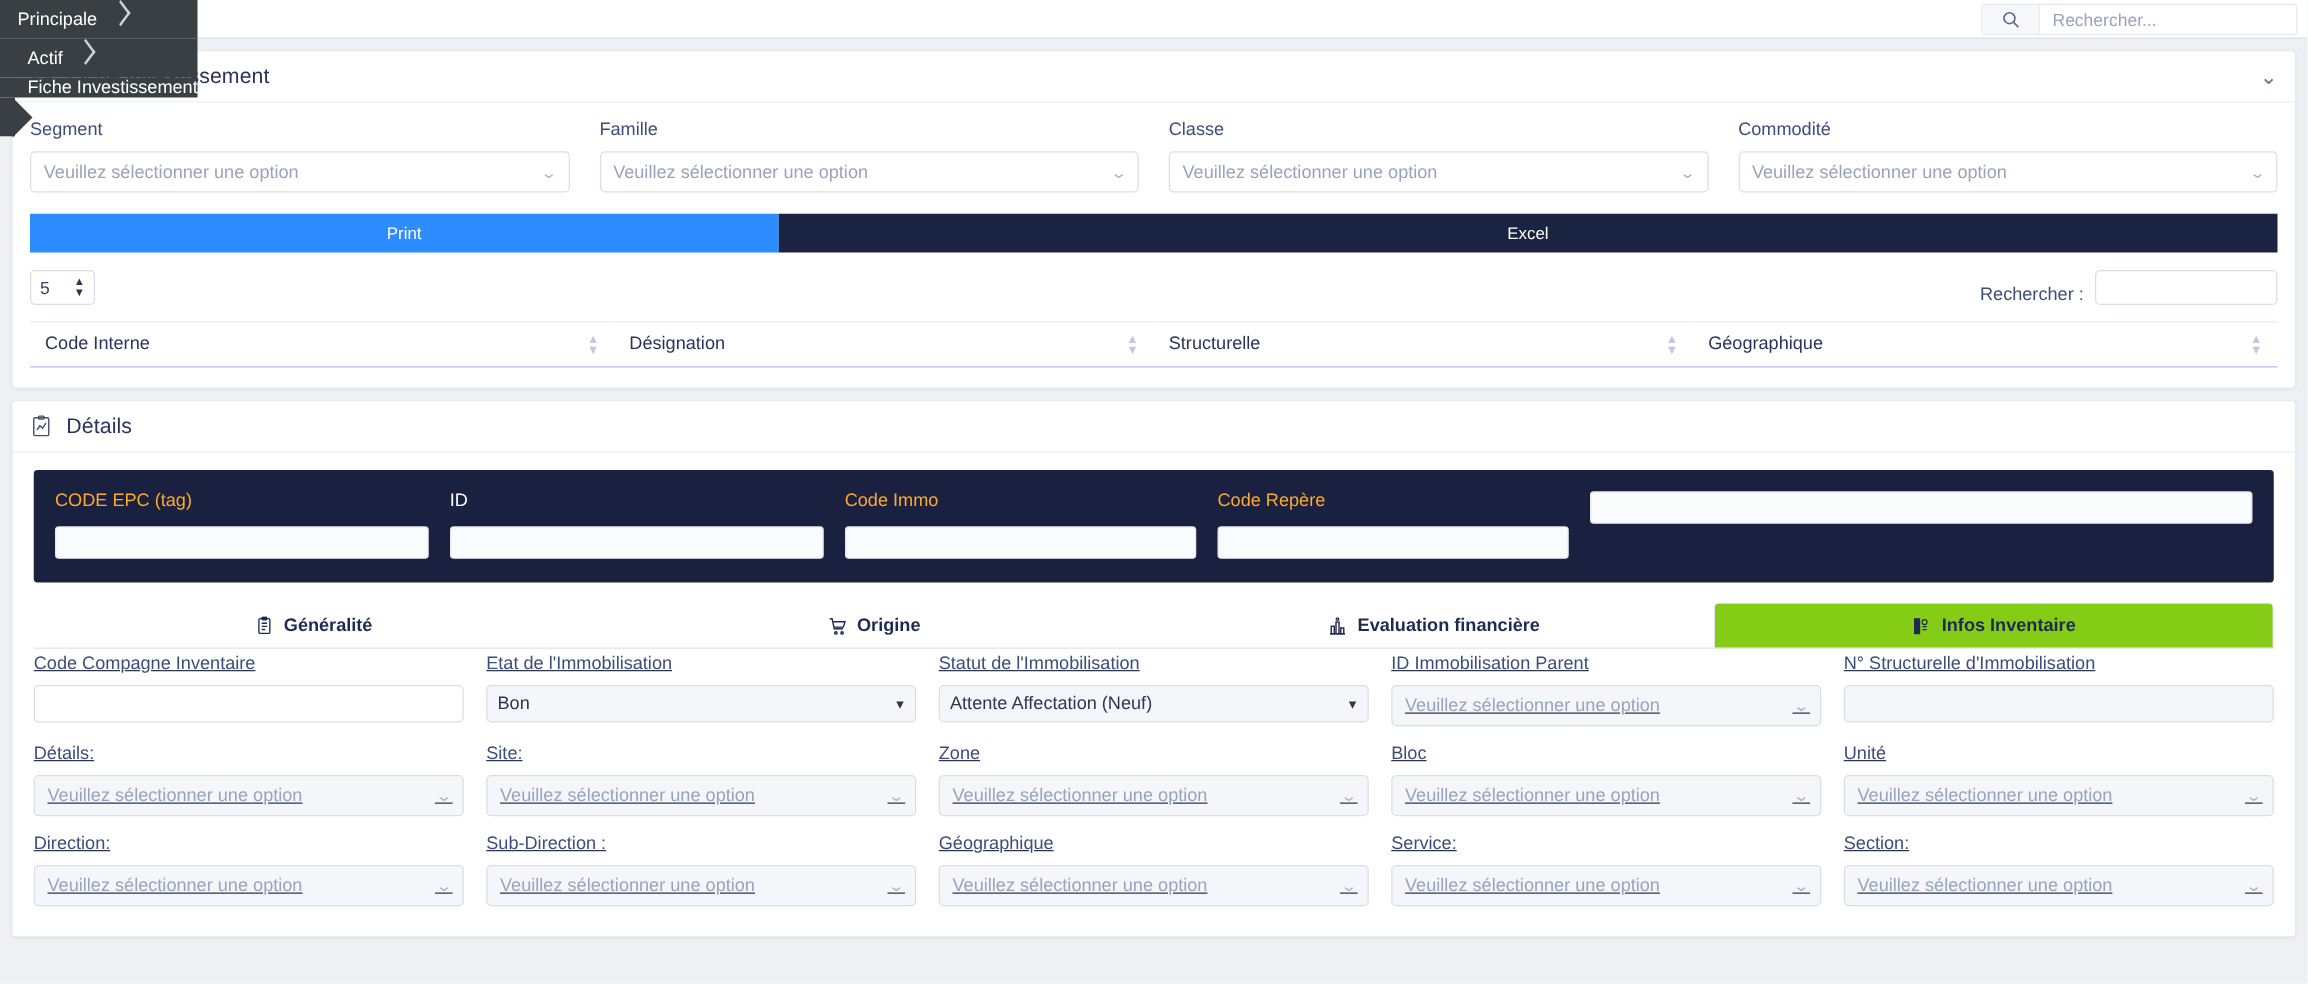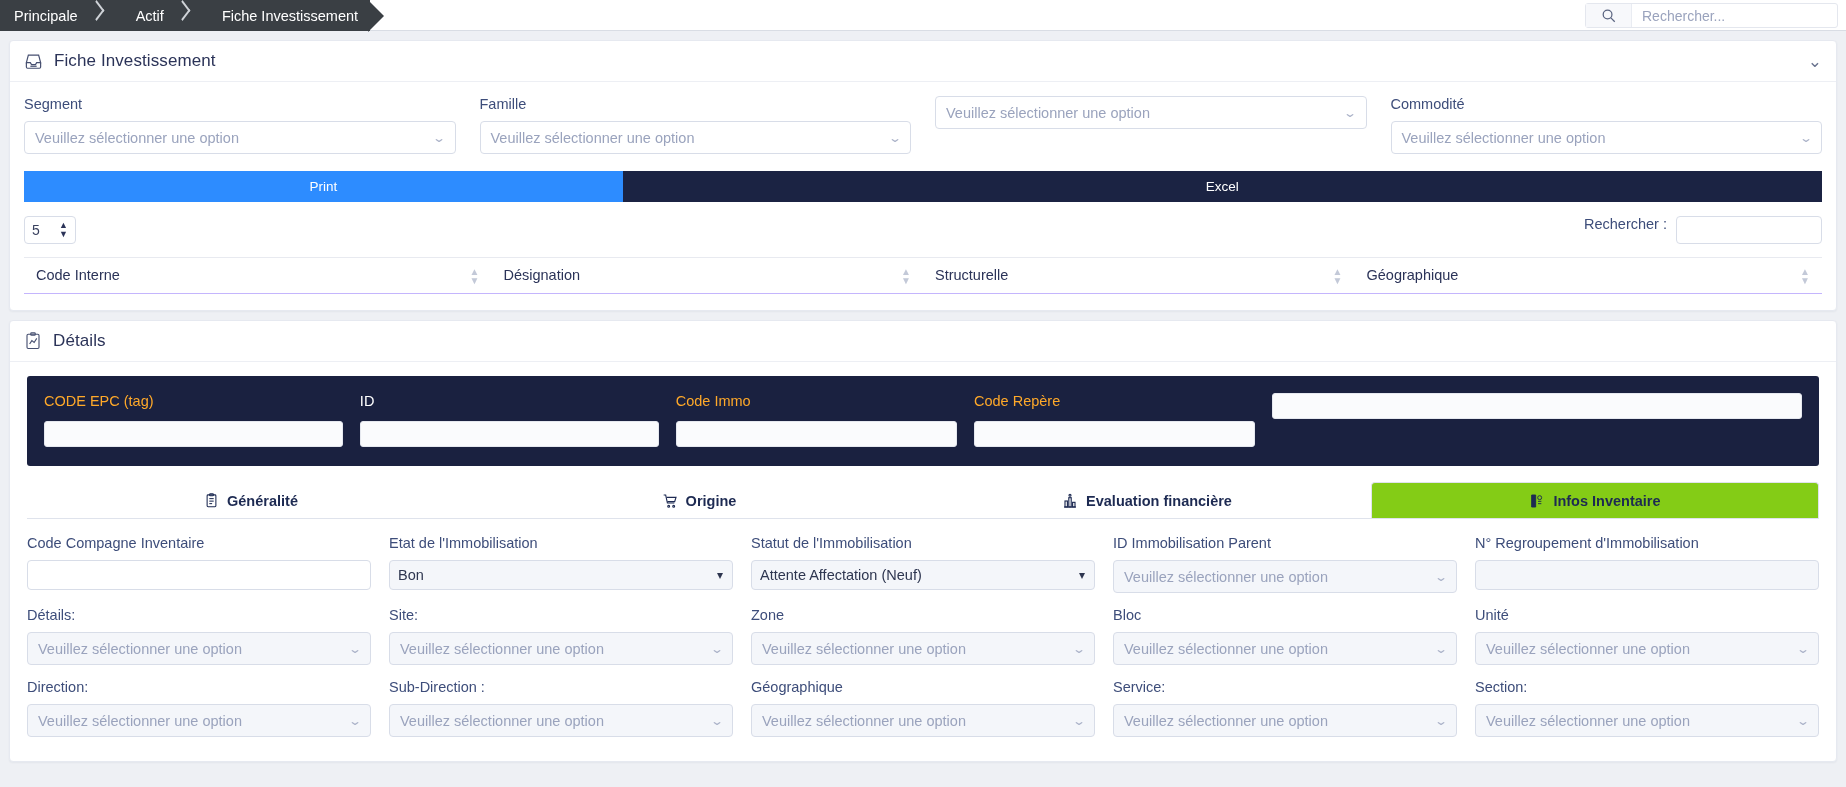--- a/index.html
+++ b/index.html
@@ -24,21 +24,21 @@
   }
 
   
   .topbar{
     height:31px;width:100%;
     background:#ffffff;
     display:flex;align-items:stretch;
     border-bottom:1px solid #d9dde4;
     position:relative;
   }
-  .crumbs{display:flex;align-items:stretch;height:31px;}
+  .crumbs{display:flex;align-items:stretch;height:14px;flex-direction:column;}
   .crumb{
     background:var(--bread);
     color:#ffffff;
     display:flex;align-items:center;
     padding:0 10px 0 22px;
     font-size:14.5px;
     position:relative;
     white-space:nowrap;
   }
   .crumb:first-child{padding-left:14px;}
@@ -139,21 +139,21 @@
   .exbtn.excel{background:var(--navy);flex:1;}
 
   
   .tctl{display:flex;align-items:center;margin-top:14px;}
   .lenbox{
     width:52px;height:28px;border:1px solid var(--border2);border-radius:4px;
     display:flex;align-items:center;justify-content:space-between;
     padding:0 7px;background:#fff;font-size:14px;color:#39415f;
   }
   .lenbox .updown{font-size:9px;line-height:9px;color:#2b3358;text-align:center;}
-  .tsearch{margin-left:auto;display:flex;align-items:flex-start;gap:9px;}
+  .tsearch{margin-left:auto;display:flex;align-items:flex-end;gap:9px;}
   .tsearch label{font-size:14.5px;color:var(--label);}
   .tsearch input{
     width:146px;height:28px;border:1px solid var(--border2);border-radius:4px;
     outline:0;background:#fff;font-family:inherit;
   }
 
   
   table.dt{width:100%;border-collapse:collapse;margin-top:13px;}
   table.dt th{
     text-align:left;font-weight:400;font-size:14.5px;color:#2b3358;
@@ -195,21 +195,21 @@
   .tab.active{
     background:#84cc16;border-color:#dfe3ec;border-radius:4px 4px 0 0;
     margin-bottom:-1px;
   }
   .tab .tl{font-weight:bold;}
 
   
   .fgrid{
     display:grid;grid-template-columns:repeat(5,1fr);
     column-gap:18px;row-gap:0;
-    padding:0 0 0 0;margin-top:16px;
+    padding:0 0 0 0;margin-top:4px;text-decoration:underline;
   }
   .fitem{margin-bottom:14px;}
   .fitem .flabel{margin-bottom:9px;}
   .inp{
     width:100%;height:30px;border:1px solid var(--border2);border-radius:4px;
     background:#fff;outline:0;font-family:inherit;font-size:14.5px;
   }
   .inp.muted{background:#f4f6fa;}
   .nsel{
     width:100%;height:30px;border:1px solid var(--border2);border-radius:4px;
@@ -278,20 +278,21 @@
         </div>
       </div>
       <div class="fcol">
         <span class="flabel">Famille</span>
         <div class="sel">
           <span>Veuillez sélectionner une option</span>
           <span class="cv">⌄</span>
         </div>
       </div>
       <div class="fcol">
+        <span class="flabel">Classe</span>
         <div class="sel">
           <span>Veuillez sélectionner une option</span>
           <span class="cv">⌄</span>
         </div>
       </div>
       <div class="fcol">
         <span class="flabel">Commodité</span>
         <div class="sel">
           <span>Veuillez sélectionner une option</span>
           <span class="cv">⌄</span>
@@ -449,21 +450,21 @@
         </div>
       </div>
       <div class="fitem">
         <span class="flabel">ID Immobilisation Parent</span>
         <div class="sel soft">
           <span>Veuillez sélectionner une option</span>
           <span class="cv">⌄</span>
         </div>
       </div>
       <div class="fitem">
-        <span class="flabel">N° Regroupement d'Immobilisation</span>
+        <span class="flabel">N° Structurelle d'Immobilisation</span>
         <input class="inp muted" type="text" style="">
       </div>
 
       <div class="fitem">
         <span class="flabel">Détails:</span>
         <div class="sel soft">
           <span>Veuillez sélectionner une option</span>
           <span class="cv">⌄</span>
         </div>
       </div>

